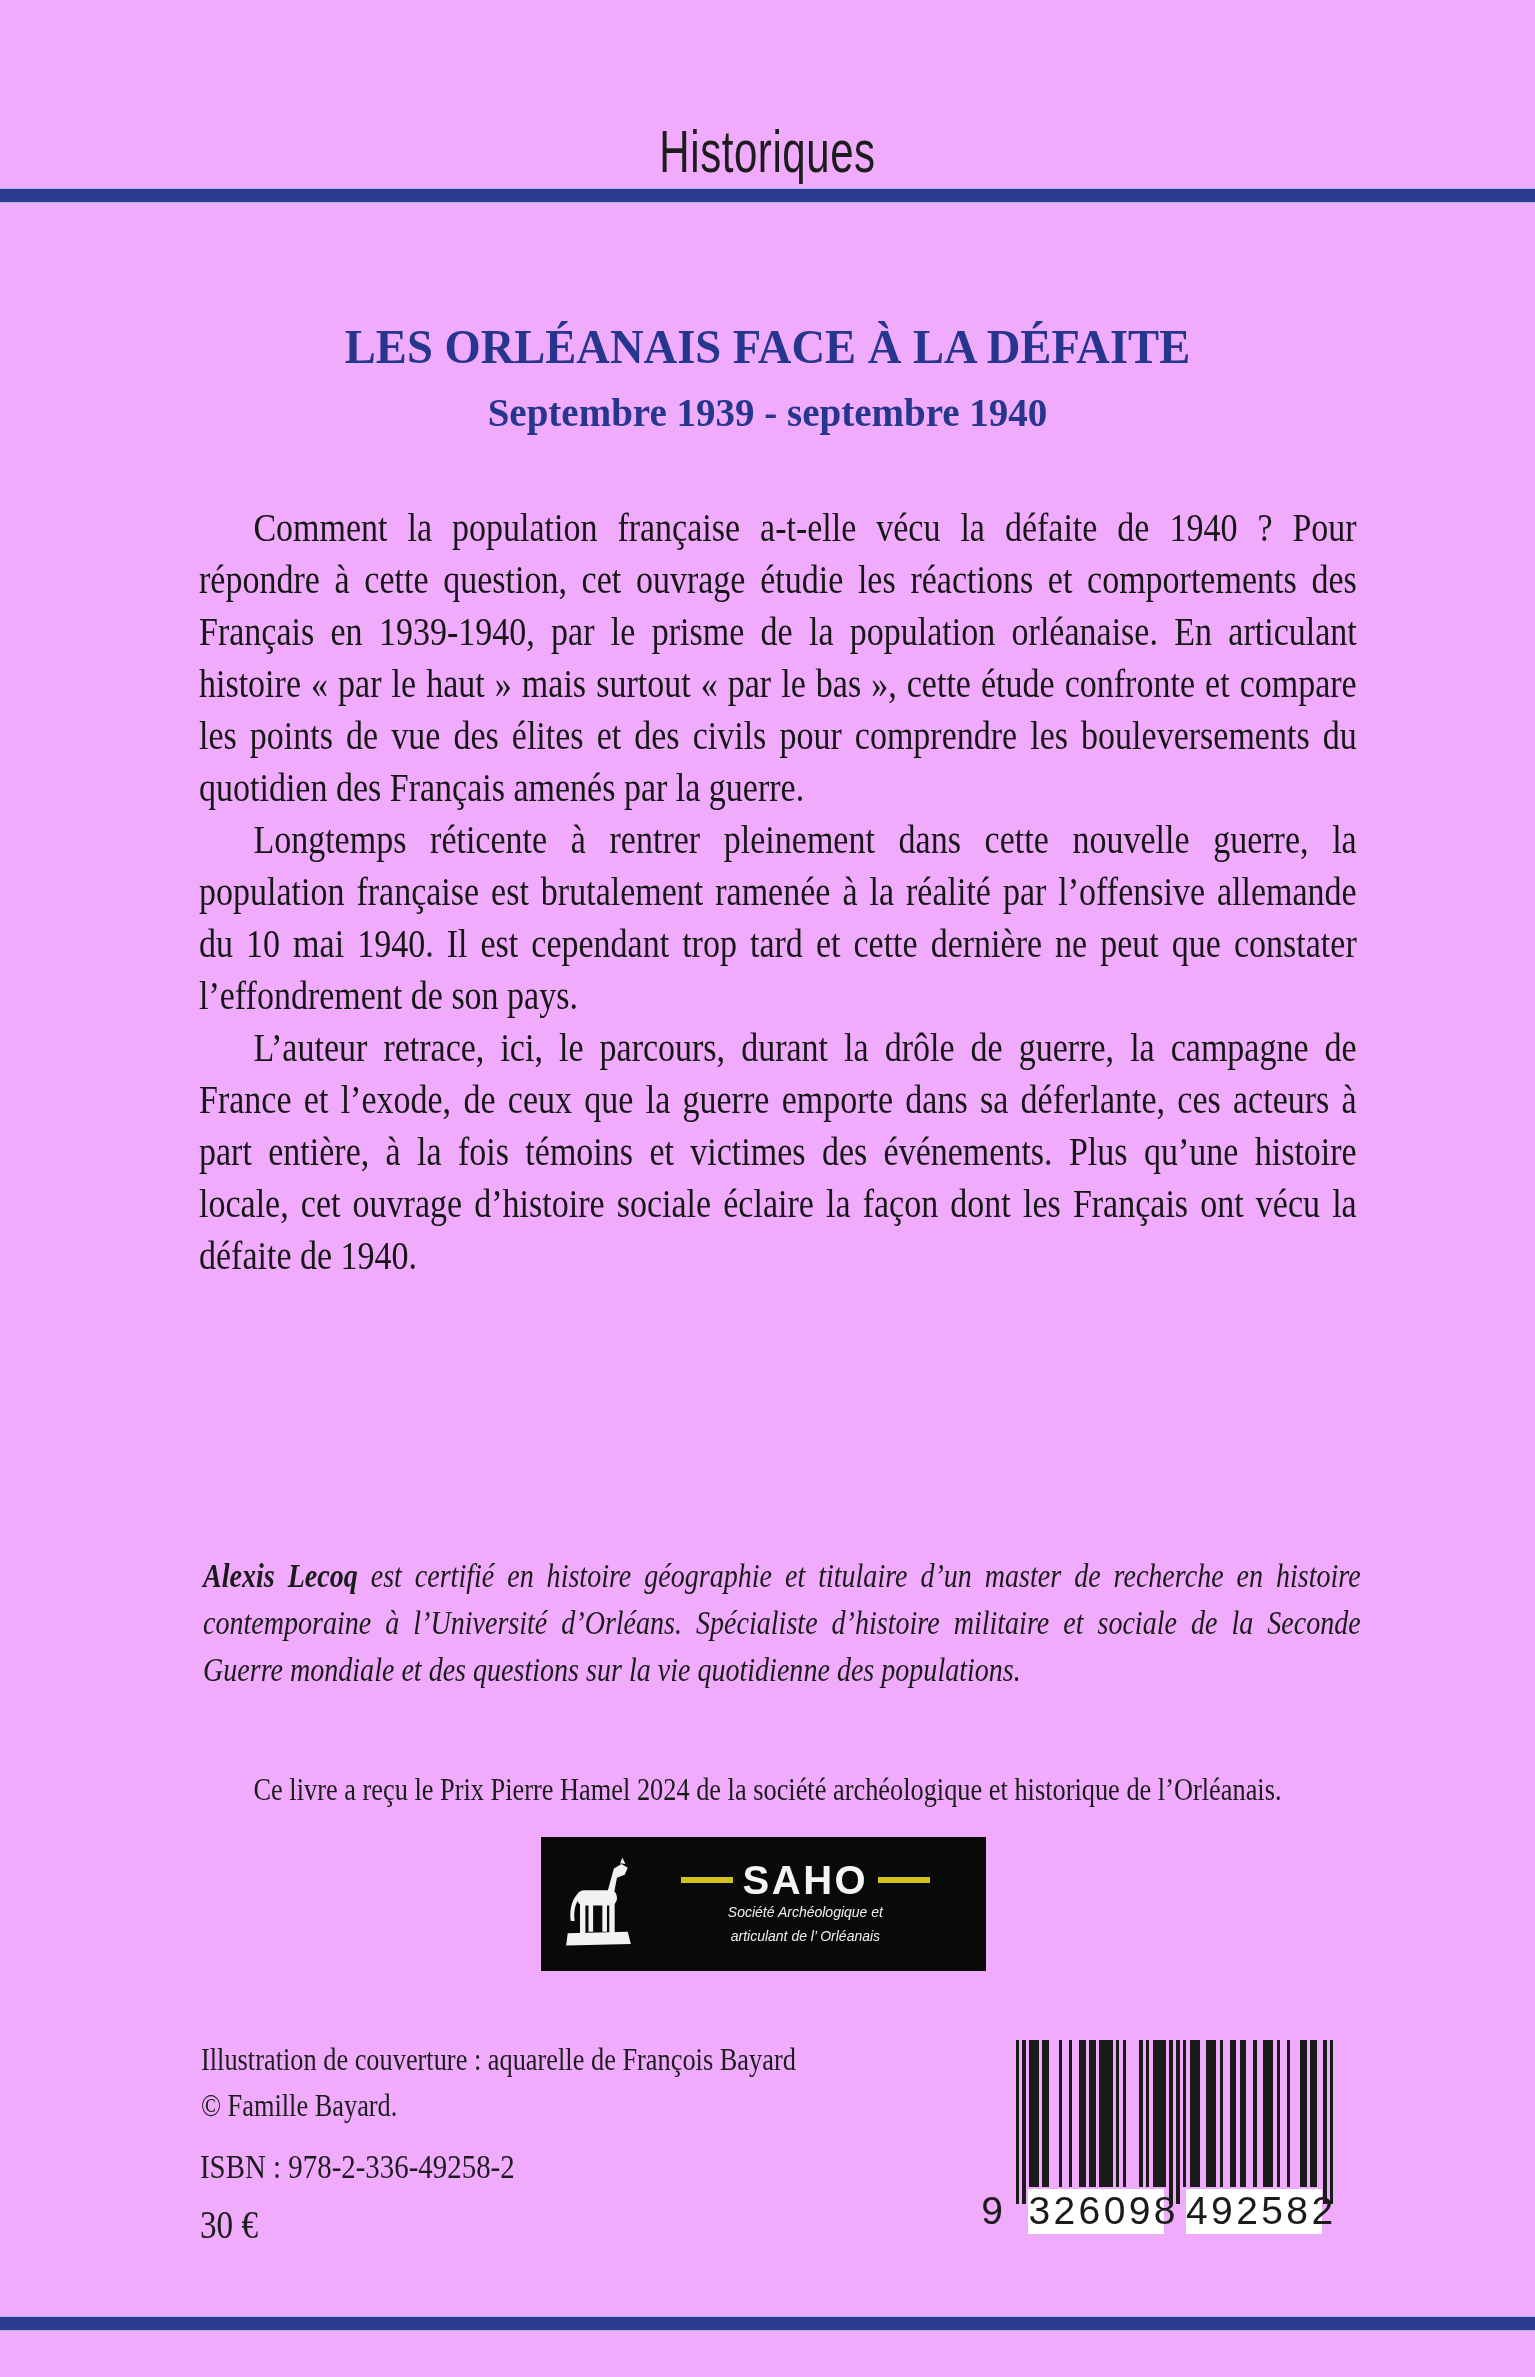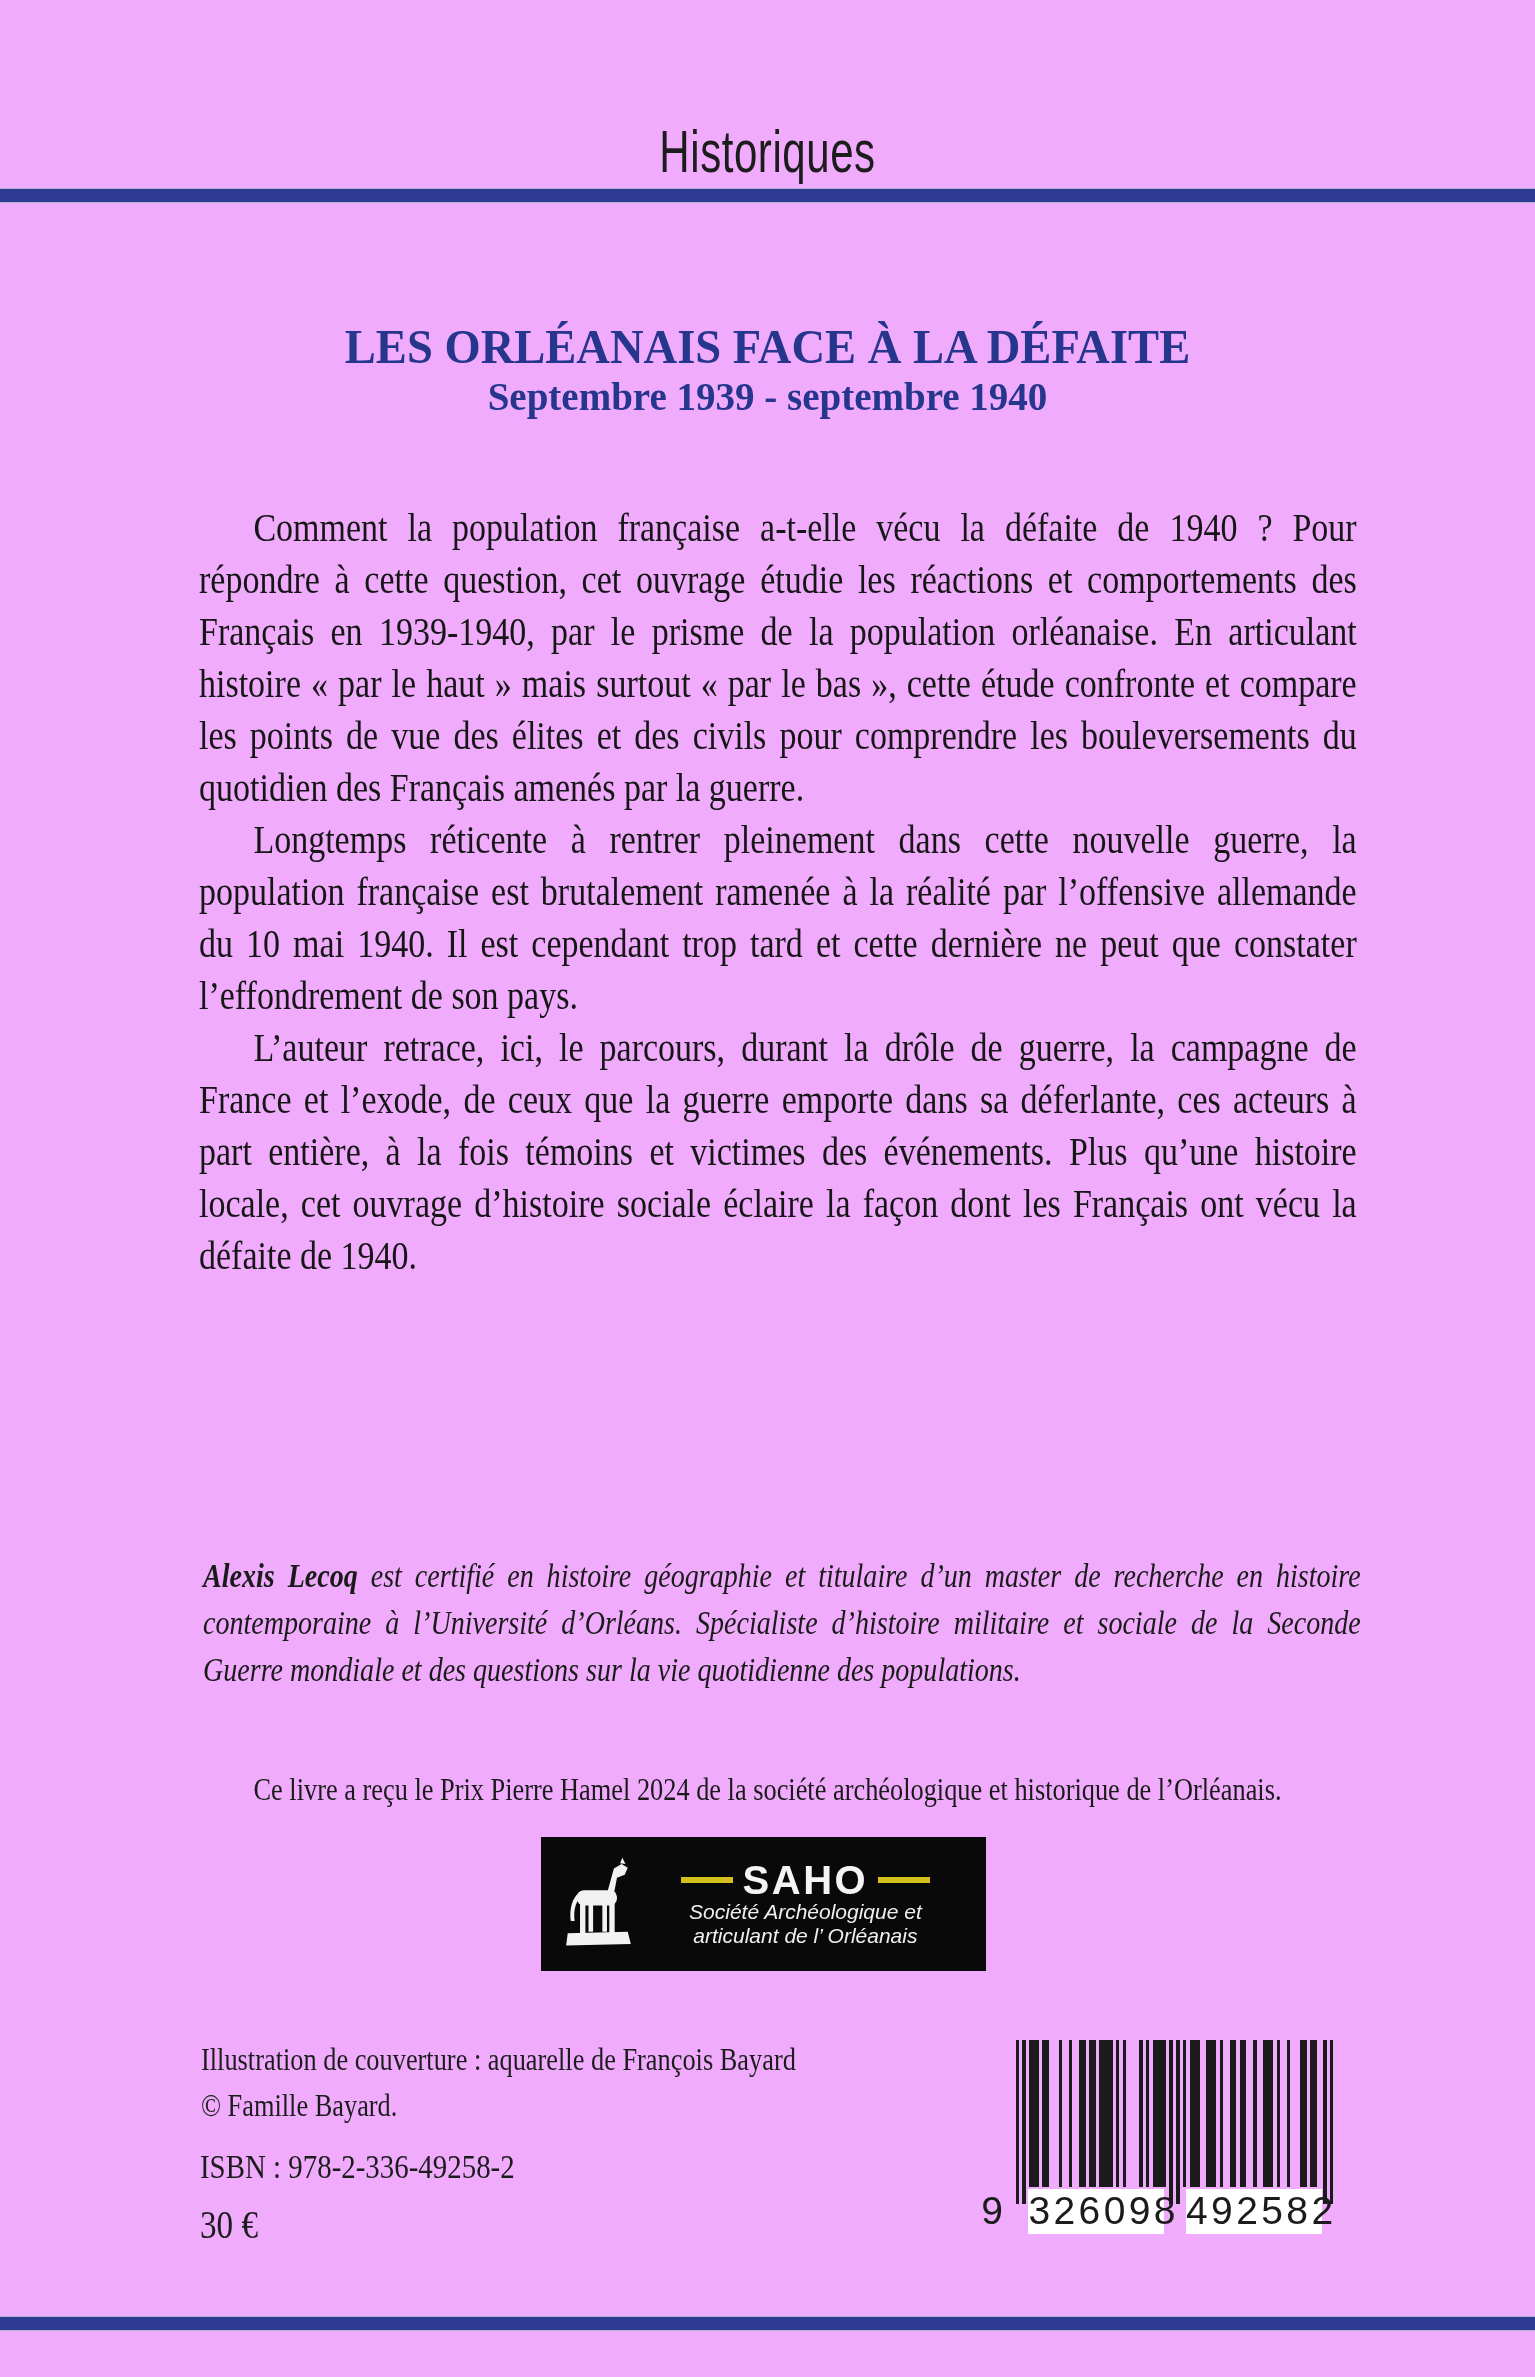--- a/index.html
+++ b/index.html
@@ -14,21 +14,21 @@
   
   .bar{position:absolute;left:0;width:1535px;height:12.6px;background:#2d3c92;
        border-top:1.7px solid #aeb5d8;border-bottom:1.7px solid #aeb5d8;}
   .bar.top{top:188px;}
   .bar.bottom{top:2316px;}
 
   
   .title{position:absolute;left:0;top:318px;width:1535px;text-align:center;
          font-weight:bold;font-size:49px;color:#27368d;letter-spacing:0px;
          transform:scaleX(0.95);transform-origin:50% 0;}
-  .subtitle{position:absolute;left:0;top:374px;width:1535px;text-align:center;
+  .subtitle{position:absolute;left:0;top:390px;width:1535px;text-align:center;
             font-weight:bold;font-size:39px;color:#27368d;}
 
   
   .synopsis{position:absolute;left:199px;top:502px;width:1362px;
             transform:scaleX(0.85);transform-origin:0 0;
             font-size:40px;line-height:52px;text-align:justify;color:#161616;}
   .synopsis p{margin:0;text-indent:64px;}
 
   
   .bio{position:absolute;left:203px;top:1520px;width:1362px;
@@ -43,21 +43,21 @@
 
   
   .saho{position:absolute;left:541px;top:1837px;width:445px;height:134px;background:#090909;
         display:flex;align-items:center;justify-content:center;}
   .saho .horse{width:77px;height:106px;margin-left:18.5px;flex:0 0 auto;}
   .saho .text{flex:1 1 auto;padding-right:11.7px;color:#ffffff;
               font-family:"Liberation Sans", sans-serif;text-align:center;}
   .saho .row1{display:flex;align-items:center;justify-content:center;gap:10px;}
   .saho .dash{width:52px;height:5.9px;background:#d2c11d;}
   .saho .acro{font-size:40px;font-weight:bold;letter-spacing:2.5px;line-height:40px;color:#f4f4f4;}
-  .saho .line{font-style:italic;font-size:21px;line-height:24px;color:#efefef;}
+  .saho .line{font-style:italic;font-size:14px;line-height:24px;color:#efefef;}
 
   
   .credit{position:absolute;left:201px;top:2037px;transform:scaleX(0.85);transform-origin:0 0;
           font-size:31px;line-height:46px;color:#1c1c1c;}
   .isbn{position:absolute;left:200px;top:2148px;transform:scaleX(0.85);transform-origin:0 0;
         font-size:34px;color:#1c1c1c;}
   .price{position:absolute;left:200px;top:2202px;transform:scaleX(0.85);transform-origin:0 0;
          font-size:39px;color:#1c1c1c;}
 
   

